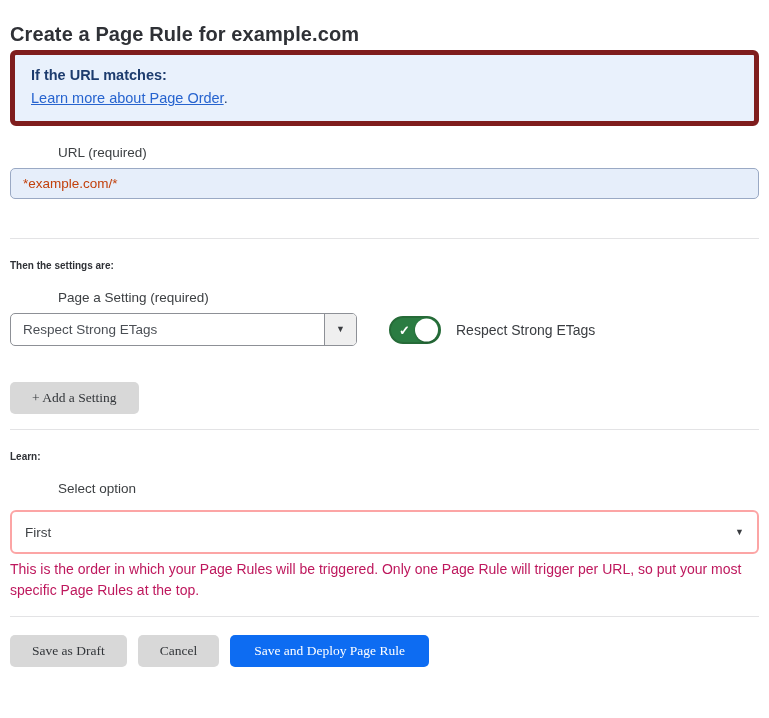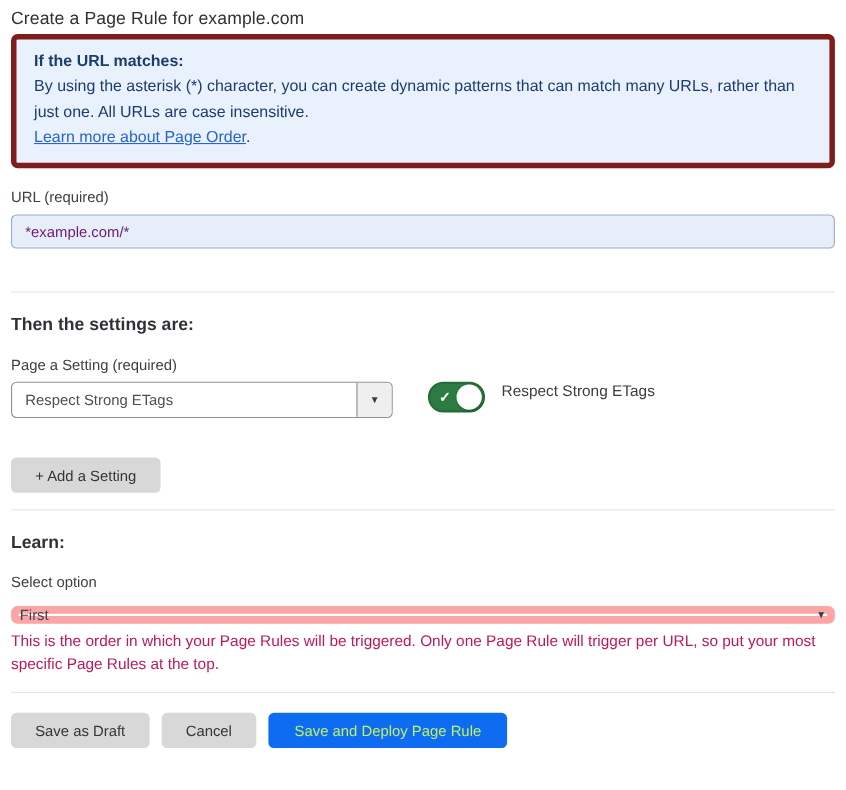--- a/index.html
+++ b/index.html
@@ -5,23 +5,23 @@
   * { margin: 0; padding: 0; box-sizing: border-box; }
   html, body {
     width: 769px;
     background: #ffffff;
     font-family: "Liberation Sans", sans-serif;
     color: #2f3136;
   }
   body { padding: 0 10px; min-height: 718px; }
 
   .page-title {
-    margin-top: 9px;
-    font-size: 16px;
-    font-weight: 400;
+    margin-top: 23px;
+    font-size: 20px;
+    font-weight: 700;
     letter-spacing: .1px;
     color: #2f3136;
   }
 
   
   .info-box {
     margin-top: 4px;
     background: #e9f1fc;
     border: 5px solid #7f1d1d;
     border-radius: 6px;
@@ -35,55 +35,57 @@
     color: #2764cf;
     text-decoration: underline;
     cursor: pointer;
   }
 
   .field-label {
     font-size: 13.5px;
     color: #3d4043;
     margin-top: 19px;
     margin-bottom: 8px;
+    margin-left: 48px;
   }
 
   .url-input {
     display: block;
     width: 749px;
     height: 31px;
     background: #e6eefa;
     border: 1px solid #9aa9c4;
     border-radius: 5px;
     padding: 0 12px;
     font-family: "Liberation Sans", sans-serif;
     font-size: 13.5px;
-    color: #701a75;
+    color: #c2410c;
     outline: none;
   }
 
   .divider {
     border: none;
     border-top: 1px solid #e3e3e5;
     margin: 0;
   }
   .divider-1 { margin-top: 39px; }
   .divider-2 { margin-top: 15px; }
   .divider-3 { margin-top: 15px; }
 
   .section-heading {
-    font-size: 16px;
+    font-size: 10px;
     font-weight: 700;
     color: #2f3136;
     margin-top: 21px;
   }
 
   
   .setting-row {
     display: flex;
+    align-items: center;
     margin-top: 0;
   }
   .custom-select {
     display: flex;
     align-items: stretch;
     width: 347px;
     height: 33px;
     background: #ffffff;
     border: 1px solid #8d9096;
     border-radius: 5px;
@@ -151,41 +153,41 @@
     color: #3a3d41;
   }
 
   .btn {
     display: inline-flex;
     align-items: center;
     justify-content: center;
     height: 32px;
     border: none;
     border-radius: 5px;
-    font-family: Liberation Sans, sans-serif;
+    font-family: Liberation Serif, serif;
     font-size: 13.5px;
     cursor: pointer;
     padding: 0 22px;
   }
   .btn-secondary { background: #d8d8d8; color: #323539; }
-  .btn-primary  { background: #0d6cf2; color: #bef264; padding: 16px 24px; }
+  .btn-primary  { background: #0d6cf2; color: #ffffff; padding: 16px 24px; }
 
   .add-setting-btn { margin-top: 36px; }
 
   
   .order-select {
     display: flex;
     align-items: center;
     justify-content: space-between;
     width: 749px;
-    height: 16px;
-    background: #ffffff;
-    border: 7px solid #fca5a5;
+    height: 44px;
+    background: #ffffff;
+    border: 2px solid #fca5a5;
     border-radius: 6px;
-    padding: 0 1px;
+    padding: 0 13px;
     margin-top: 14px;
     cursor: pointer;
   }
   .order-select .select-value {
     font-size: 13.5px;
     color: #3f4246;
   }
   .order-help {
     margin-top: 5px;
     font-size: 14px;
@@ -204,21 +206,20 @@
 </style>
 </head>
 <body>
 
 
 
 <h1 class="page-title">Create a Page Rule for example.com</h1>
 
 <div class="info-box">
   <div class="info-heading">If the URL matches:</div>
-  <div class="info-body">By using the asterisk (*) character, you can create dynamic patterns that can match many URLs, rather than just one. All URLs are case insensitive.</div>
   <div><a class="info-link">Learn more about Page Order</a><span>.</span></div>
 </div>
 
 <div class="field-label">URL (required)</div>
 <input class="url-input" type="text" value="*example.com/*" style="">
 
 <hr class="divider divider-1">
 
 <h2 class="section-heading">Then the settings are:</h2>
 

